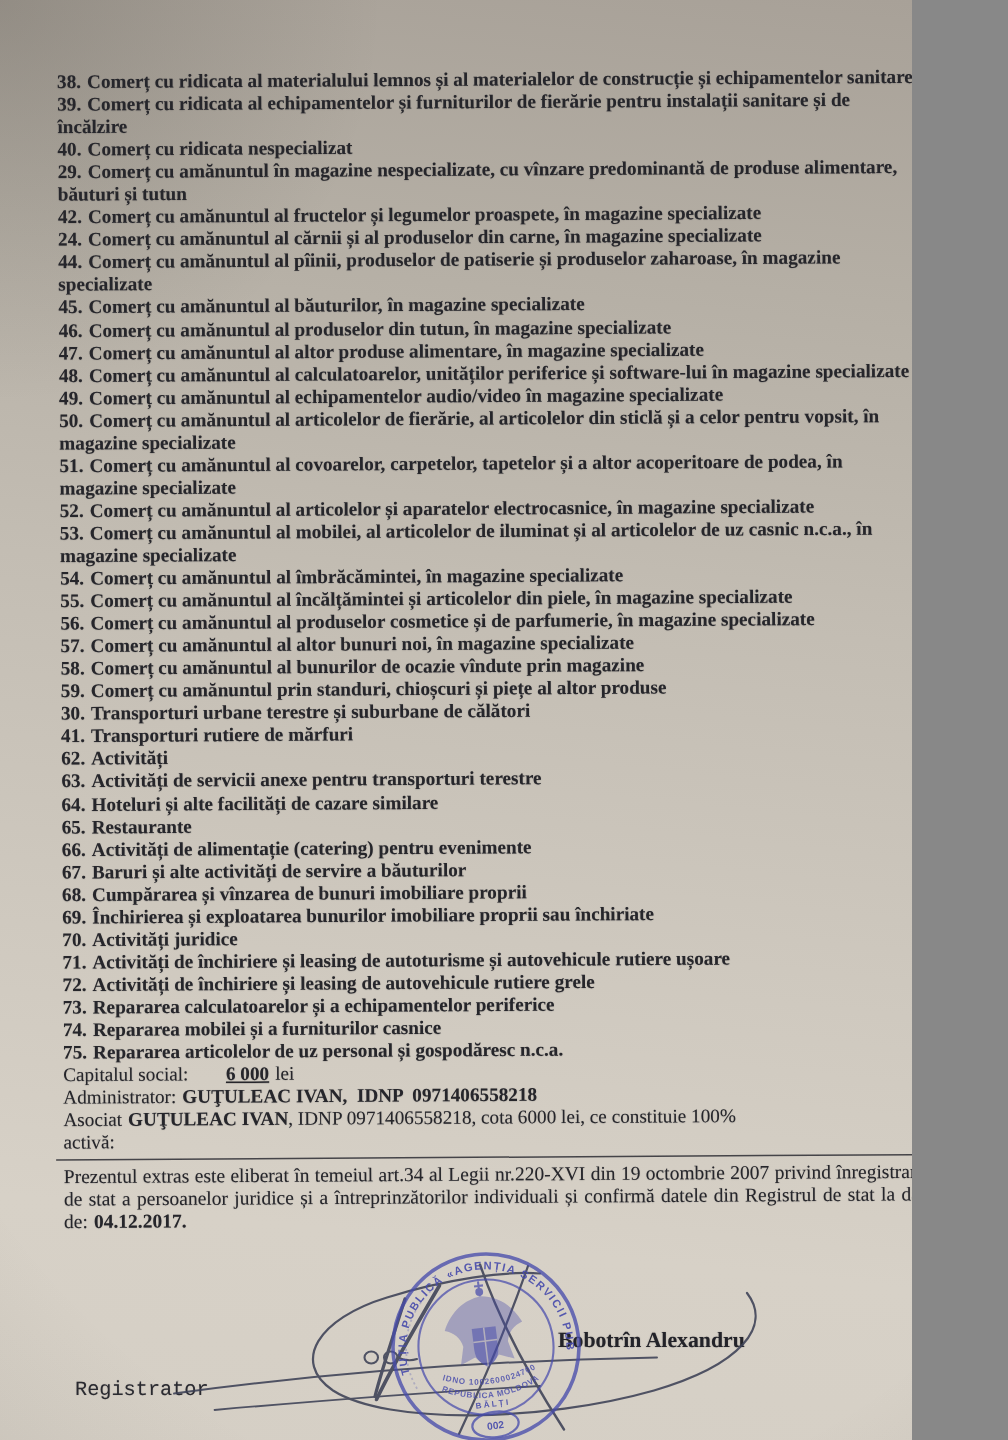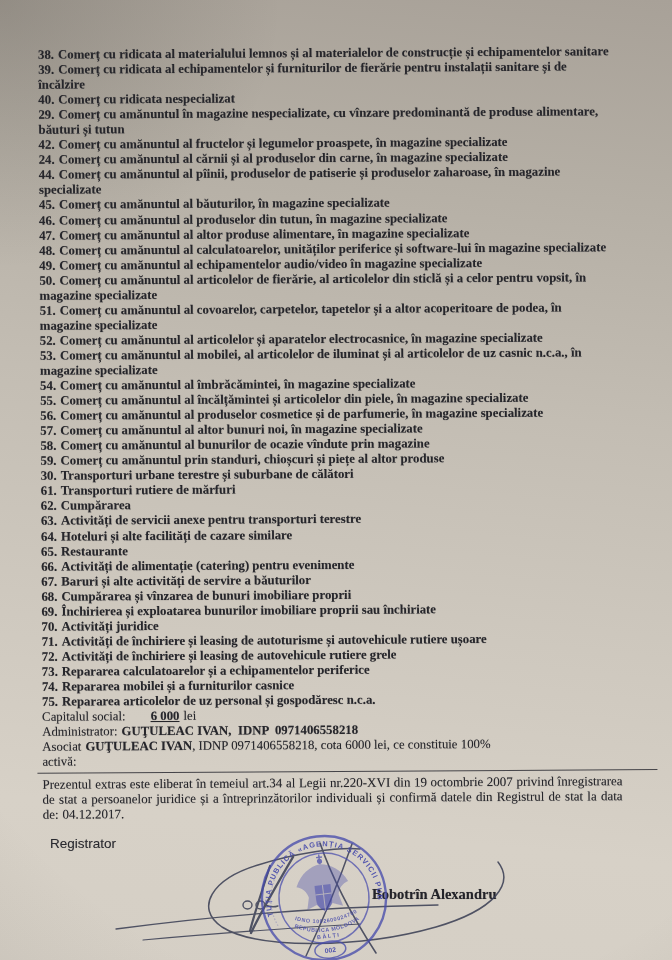--- a/index.html
+++ b/index.html
@@ -1,17 +1,17 @@
 <!DOCTYPE html>
 <html><head>
 <meta charset="utf-8">
 <style>
   html,body{margin:0;padding:0;background:#888;}
   .page{
-    position:relative;width:672px;height:960px;overflow:hidden;
+    position:relative;width:608px;height:960px;overflow:hidden;
     font-family:"Liberation Serif","DejaVu Serif",serif;
     background:
       radial-gradient(150% 120% at 58% 42%, rgba(255,255,255,0) 52%, rgba(50,46,40,.26) 100%),
       radial-gradient(60% 40% at 0% 0%, rgba(30,28,24,.18), rgba(0,0,0,0) 70%),
       linear-gradient(186deg,#a8a198 0%,#b5afa5 20%,#c3bdb3 42%,#cec8be 64%,#d7d1c7 84%,#d5cfc5 100%);
   }
   .content{
     position:absolute;left:38px;top:46px;width:572px;
     transform:rotate(-.35deg);transform-origin:50% 0;
     color:#26262b;
@@ -21,23 +21,23 @@
   .item{font-weight:bold;}
   .item .num{margin-right:4px;}
   .meta{font-weight:normal;}
   .b{font-weight:bold;}
   .keep{white-space:pre-wrap;}
   .sp{margin-left:4px;}
   .amt{margin-left:25px;text-decoration:underline;}
   .unit{margin-left:4px;}
   .rule{border:none;border-top:1.7px solid rgba(44,44,50,.85);margin:3px -6px 3px -5px;width:620px;}
   .footer-par{width:580px;text-align:justify;font-size:13px;line-height:15px;font-weight:normal;}
-  .footer-par .date{margin-left:4px;font-weight:normal;}
-  .sig-label{position:absolute;left:50px;top:836px;font-size:13.5px;color:#2a2a30;
-    font-family:Liberation Sans, sans-serif;text-shadow:0 .2px .7px rgba(38,38,44,.3);}
+  .footer-par .date{margin-left:4px;font-weight:bold;}
+  .sig-label{position:absolute;left:50px;top:920px;font-size:13.5px;color:#2a2a30;
+    font-family:Liberation Mono, monospace;text-shadow:0 .2px .7px rgba(38,38,44,.3);}
   .sig-name{position:absolute;left:372px;top:886px;font-size:14.5px;font-weight:bold;color:#232329;
     font-family:"Liberation Serif","DejaVu Serif",serif;text-shadow:0 .2px .8px rgba(30,30,36,.4);}
   svg.stamp{position:absolute;left:244px;top:818px;width:160px;height:160px;filter:blur(.35px);opacity:.9;}
   svg.pen{position:absolute;left:90px;top:830px;width:480px;height:130px;filter:blur(.25px);opacity:.88;}
   .stamp-txt{font-family:"Liberation Sans","DejaVu Sans",sans-serif;font-weight:bold;}
 </style>
 </head>
 <body>
 
 <div class="page">
@@ -83,23 +83,23 @@
   <div class="item"><span class="num">56.</span><span>Comerț cu amănuntul al produselor cosmetice și de parfumerie, în magazine specializate</span></div>
 
   <div class="item"><span class="num">57.</span><span>Comerț cu amănuntul al altor bunuri noi, în magazine specializate</span></div>
 
   <div class="item"><span class="num">58.</span><span>Comerț cu amănuntul al bunurilor de ocazie vîndute prin magazine</span></div>
 
   <div class="item"><span class="num">59.</span><span>Comerț cu amănuntul prin standuri, chioșcuri și piețe al altor produse</span></div>
 
   <div class="item"><span class="num">30.</span><span>Transporturi urbane terestre și suburbane de călători</span></div>
 
-  <div class="item"><span class="num">61.</span><span>Transporturi rutiere de mărfuri</span></div>
+  <div class="item"><span class="num">41.</span><span>Transporturi rutiere de mărfuri</span></div>
 
-  <div class="item"><span class="num">62.</span><span>Cumpărarea</span></div>
+  <div class="item"><span class="num">62.</span><span>Activități</span></div>
 
   <div class="item"><span class="num">63.</span><span>Activități de servicii anexe pentru transporturi terestre</span></div>
 
   <div class="item"><span class="num">64.</span><span>Hoteluri și alte facilități de cazare similare</span></div>
 
   <div class="item"><span class="num">65.</span><span>Restaurante</span></div>
 
   <div class="item"><span class="num">66.</span><span>Activități de alimentație (catering) pentru evenimente</span></div>
 
   <div class="item"><span class="num">67.</span><span>Baruri și alte activități de servire a băuturilor</span></div>

